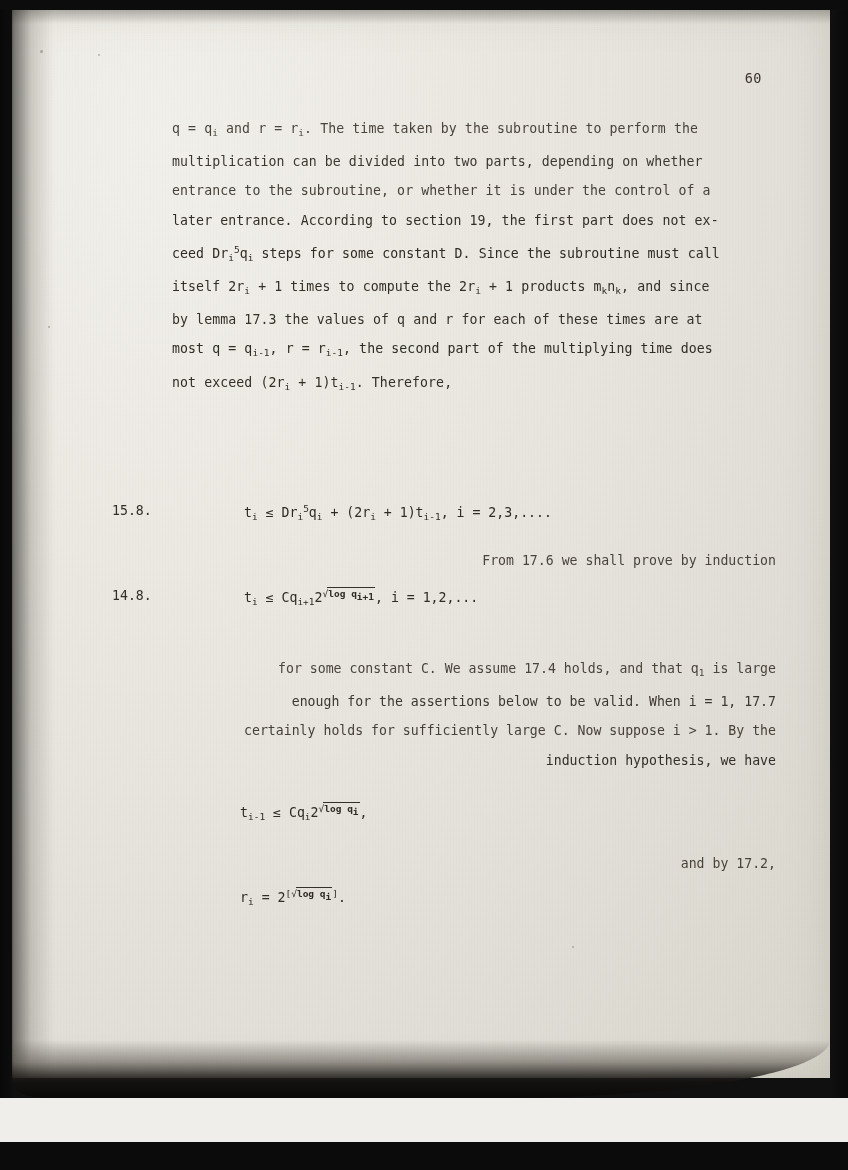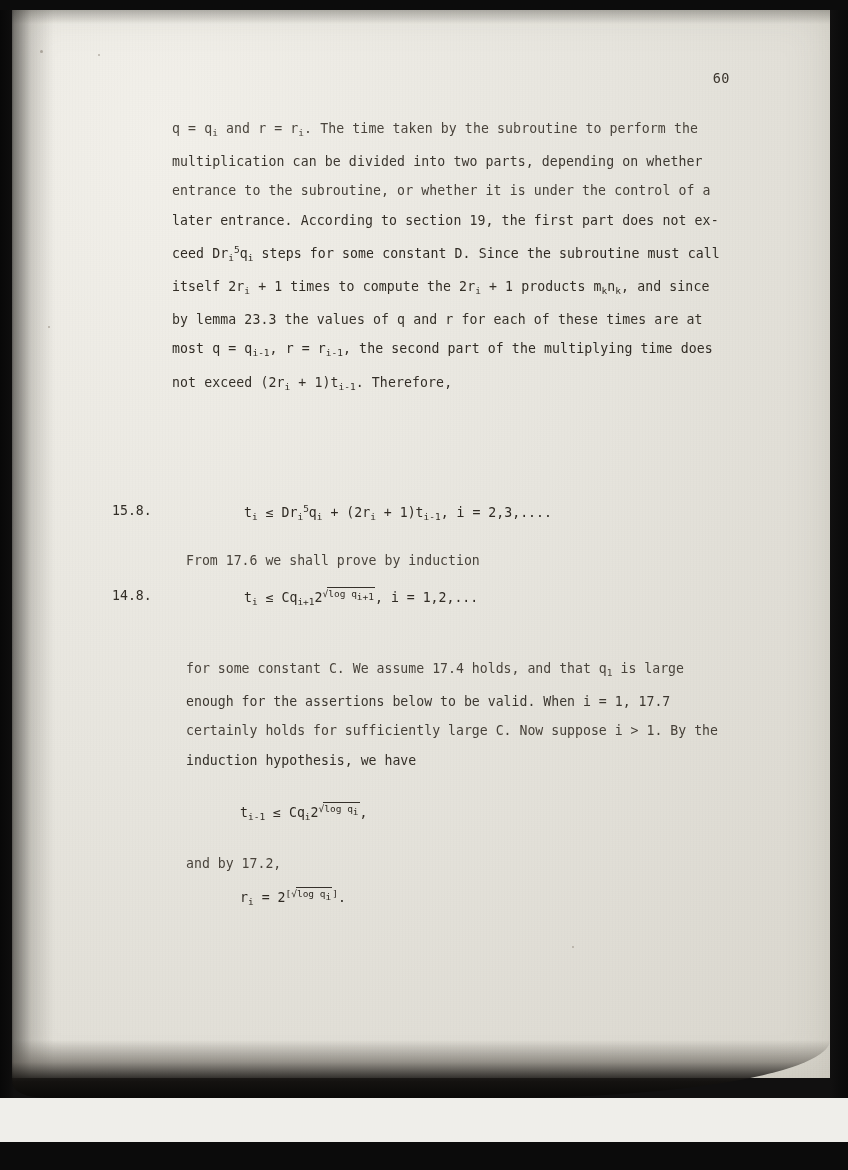--- a/index.html
+++ b/index.html
@@ -97,21 +97,21 @@
 
   
   .content {
     position: absolute;
     inset: 0;
     color: #2b2721;
     font-family: "DejaVu Sans Mono", "Liberation Mono", monospace;
   }
   .page-number {
     position: absolute;
-    right: 100px;
+    right: 68px;
     top: 62px;
     font-size: 13.5px;
     letter-spacing: .5px;
     color: #3a342c;
   }
 
   .body-block {
     position: absolute;
     left: 160px;
     top: 106px;
@@ -145,20 +145,21 @@
   }
   sup {
     font-size: 9.5px;
     vertical-align: 5px;
     letter-spacing: 0;
   }
   .rad {
     border-top: 1px solid #35302a;
     padding: 0 1px;
     margin-left: -1px;
+    font-weight: bold;
   }
   .radsym { margin-right: 0px; }
 
   .eq-row {
     position: absolute;
     width: 580px;
     left: 160px;
     font-size: 13.2px;
     color: #2f2a23;
   }
@@ -171,25 +172,26 @@
   }
   .eq-body {
     position: absolute;
     left: 72px;
     top: 0;
     white-space: nowrap;
   }
 
   .para {
     position: absolute;
-    left: 174px;
+    left: 164px;
     width: 600px;
     font-size: 13.2px;
     line-height: 29.2px;
     color: #302b24;
+    text-align: right;
   }
   .para .ln { white-space: nowrap; }
 
   .centered-eq {
     position: absolute;
     left: 228px;
     font-size: 13.2px;
     color: #2f2a23;
     white-space: nowrap;
   }
@@ -213,21 +215,21 @@
 
       <div class="page-number">60</div>
 
       <div class="body-block">
         <div class="ln">q = q<sub>i</sub> and r = r<sub>i</sub>.  The time taken by the subroutine to perform the</div>
         <div class="ln">multiplication can be divided into two parts, depending on whether</div>
         <div class="ln">entrance to the subroutine, or whether it is under the control of a</div>
         <div class="ln">later entrance.  According to section 19, the first part does not ex-</div>
         <div class="ln">ceed Dr<sub>i</sub><sup>5</sup>q<sub>i</sub> steps for some constant D.  Since the subroutine must call</div>
         <div class="ln">itself 2r<sub>i</sub> + 1 times to compute the 2r<sub>i</sub> + 1 products m<sub>k</sub>n<sub>k</sub>, and since</div>
-        <div class="ln">by lemma 23.3 the values of q and r for each of these times are at</div>
+        <div class="ln">by lemma 17.3 the values of q and r for each of these times are at</div>
         <div class="ln">most q = q<sub>i-1</sub>, r = r<sub>i-1</sub>, the second part of the multiplying time does</div>
         <div class="ln">not exceed (2r<sub>i</sub> + 1)t<sub>i-1</sub>.  Therefore,</div>
       </div>
 
       <div class="eq-row" style="top:495px;">
         <div class="eq-num">15.8.</div>
         <div class="eq-body">
           t<sub>i</sub> ≤ Dr<sub>i</sub><sup>5</sup>q<sub>i</sub> + (2r<sub>i</sub> + 1)t<sub>i-1</sub>, i = 2,3,....
         </div>
       </div>

